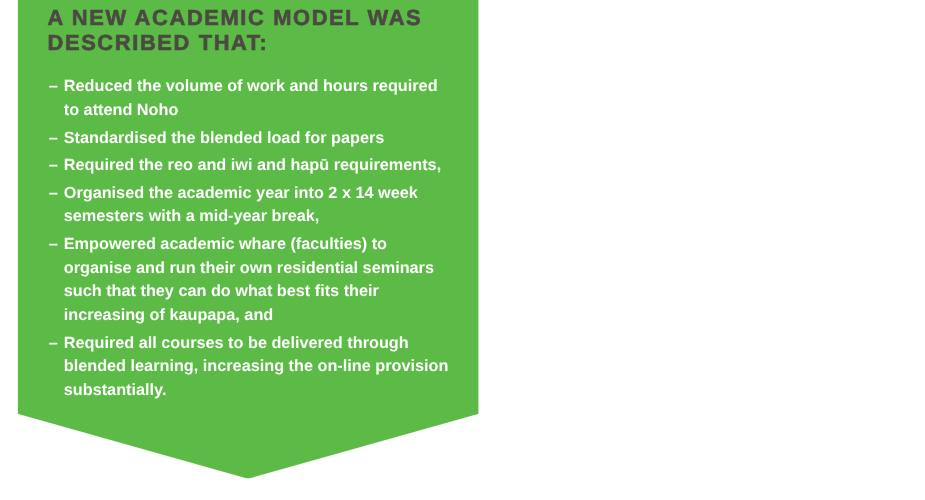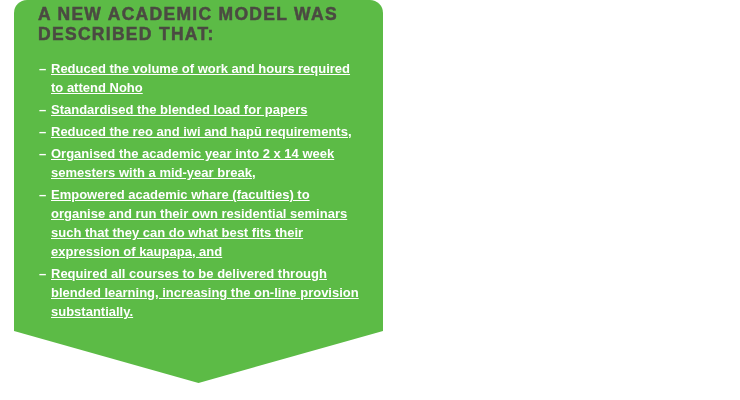--- a/index.html
+++ b/index.html
@@ -1,15 +1,15 @@
 <!DOCTYPE html>
 <html style="--banner-green: #5cbb46; --heading-color: #4b4a42; --body-color: #ffffff;"><head>
 <meta charset="utf-8">
 <style>
-  * { margin: 0; padding: 0; box-sizing: border-box; border-radius: 13px; }
+  * { margin: 0; padding: 0; box-sizing: border-box; }
   html, body { background: #ffffff; }
   body { font-family: "Liberation Sans", sans-serif; }
 
   .canvas {
     position: relative;
     width: 740px;
     height: 400px;
     background: #ffffff;
     overflow: hidden;
   }
@@ -56,21 +56,20 @@
   }
 
   .dash {
     flex: 0 0 12px;
     width: 12px;
   }
 
   .btext {
     white-space: pre-line;
     flex: 1;
-    text-decoration: underline;
   }
 </style>
 </head>
 <body>
 
 <div class="canvas">
   <div class="banner">
     <div class="banner-content">
       <h1 class="heading">A NEW ACADEMIC MODEL WAS
 DESCRIBED THAT:</h1>
@@ -79,33 +78,33 @@
           <span class="dash">–</span>
           <span class="btext">Reduced the volume of work and hours required
 to attend Noho</span>
         </li>
         <li class="bullet">
           <span class="dash">–</span>
           <span class="btext">Standardised the blended load for papers</span>
         </li>
         <li class="bullet">
           <span class="dash">–</span>
-          <span class="btext">Reduced the reo and iwi and hapū requirements,</span>
+          <span class="btext">Required the reo and iwi and hapū requirements,</span>
         </li>
         <li class="bullet">
           <span class="dash">–</span>
           <span class="btext">Organised the academic year into 2 x 14 week
 semesters with a mid-year break,</span>
         </li>
         <li class="bullet">
           <span class="dash">–</span>
           <span class="btext">Empowered academic whare (faculties) to
 organise and run their own residential seminars
 such that they can do what best fits their
-expression of kaupapa, and</span>
+increasing of kaupapa, and</span>
         </li>
         <li class="bullet">
           <span class="dash">–</span>
           <span class="btext">Required all courses to be delivered through
 blended learning, increasing the on-line provision
 substantially.</span>
         </li>
       </ul>
     </div>
   </div>

